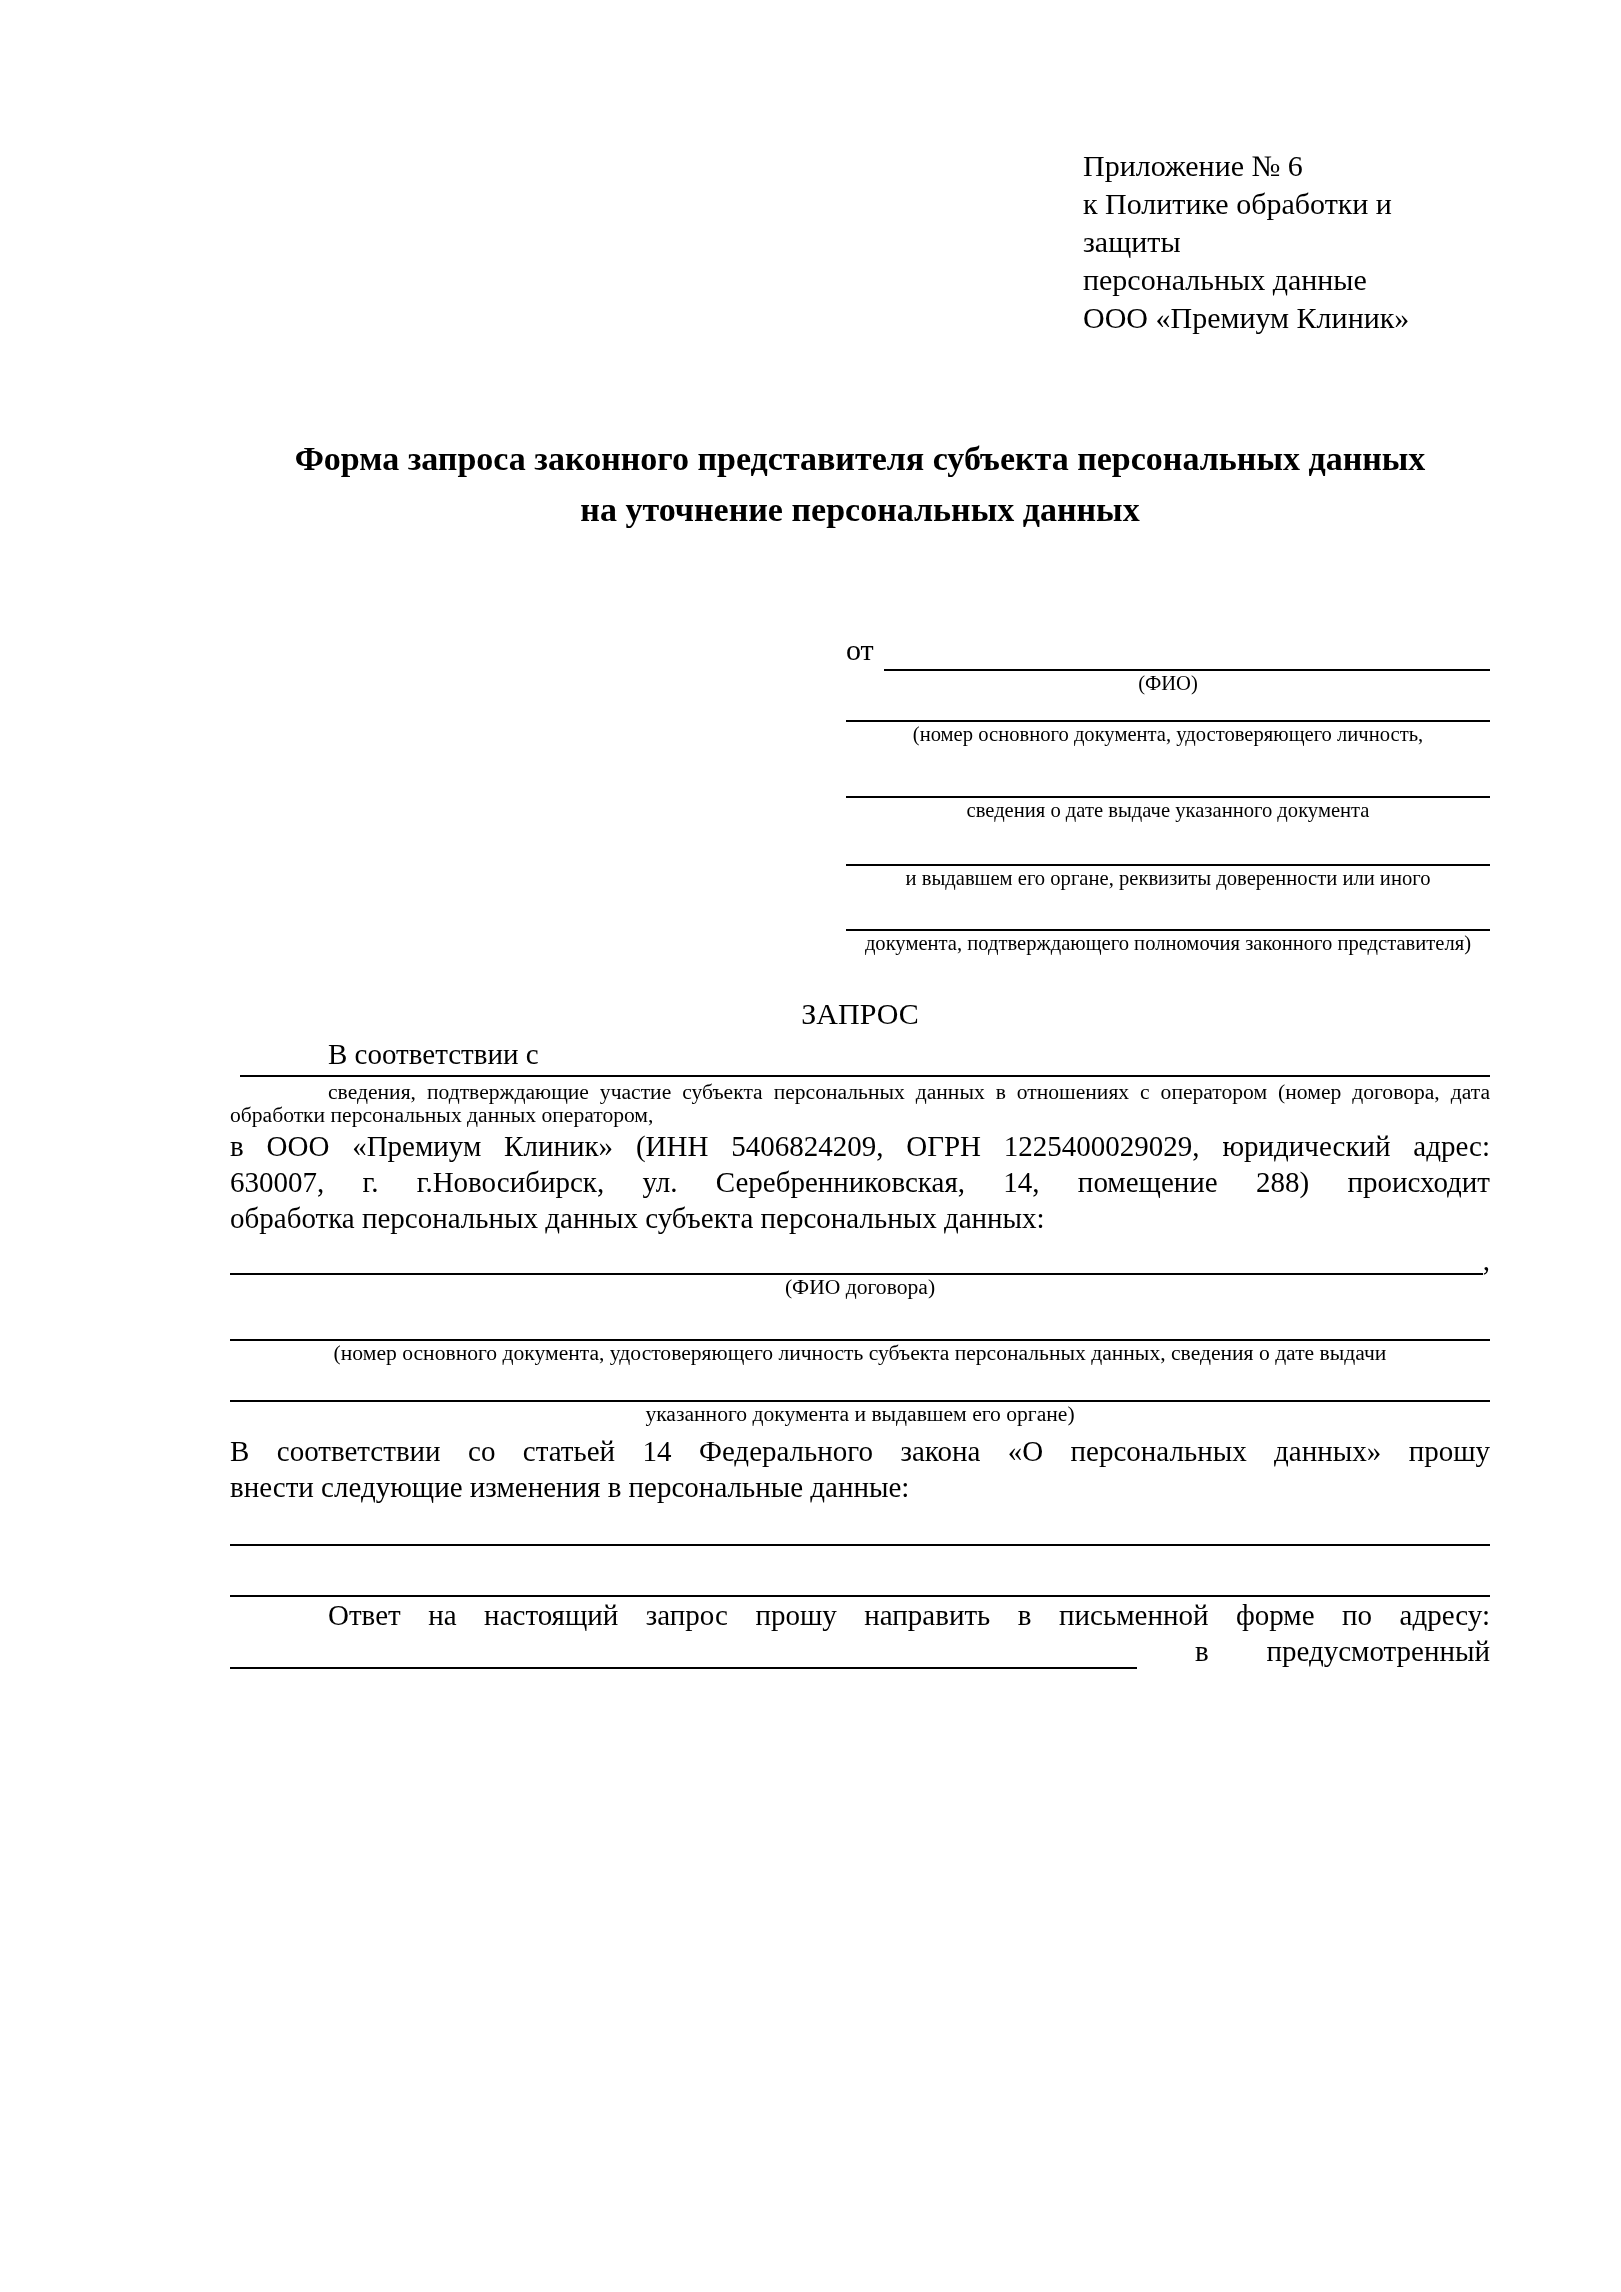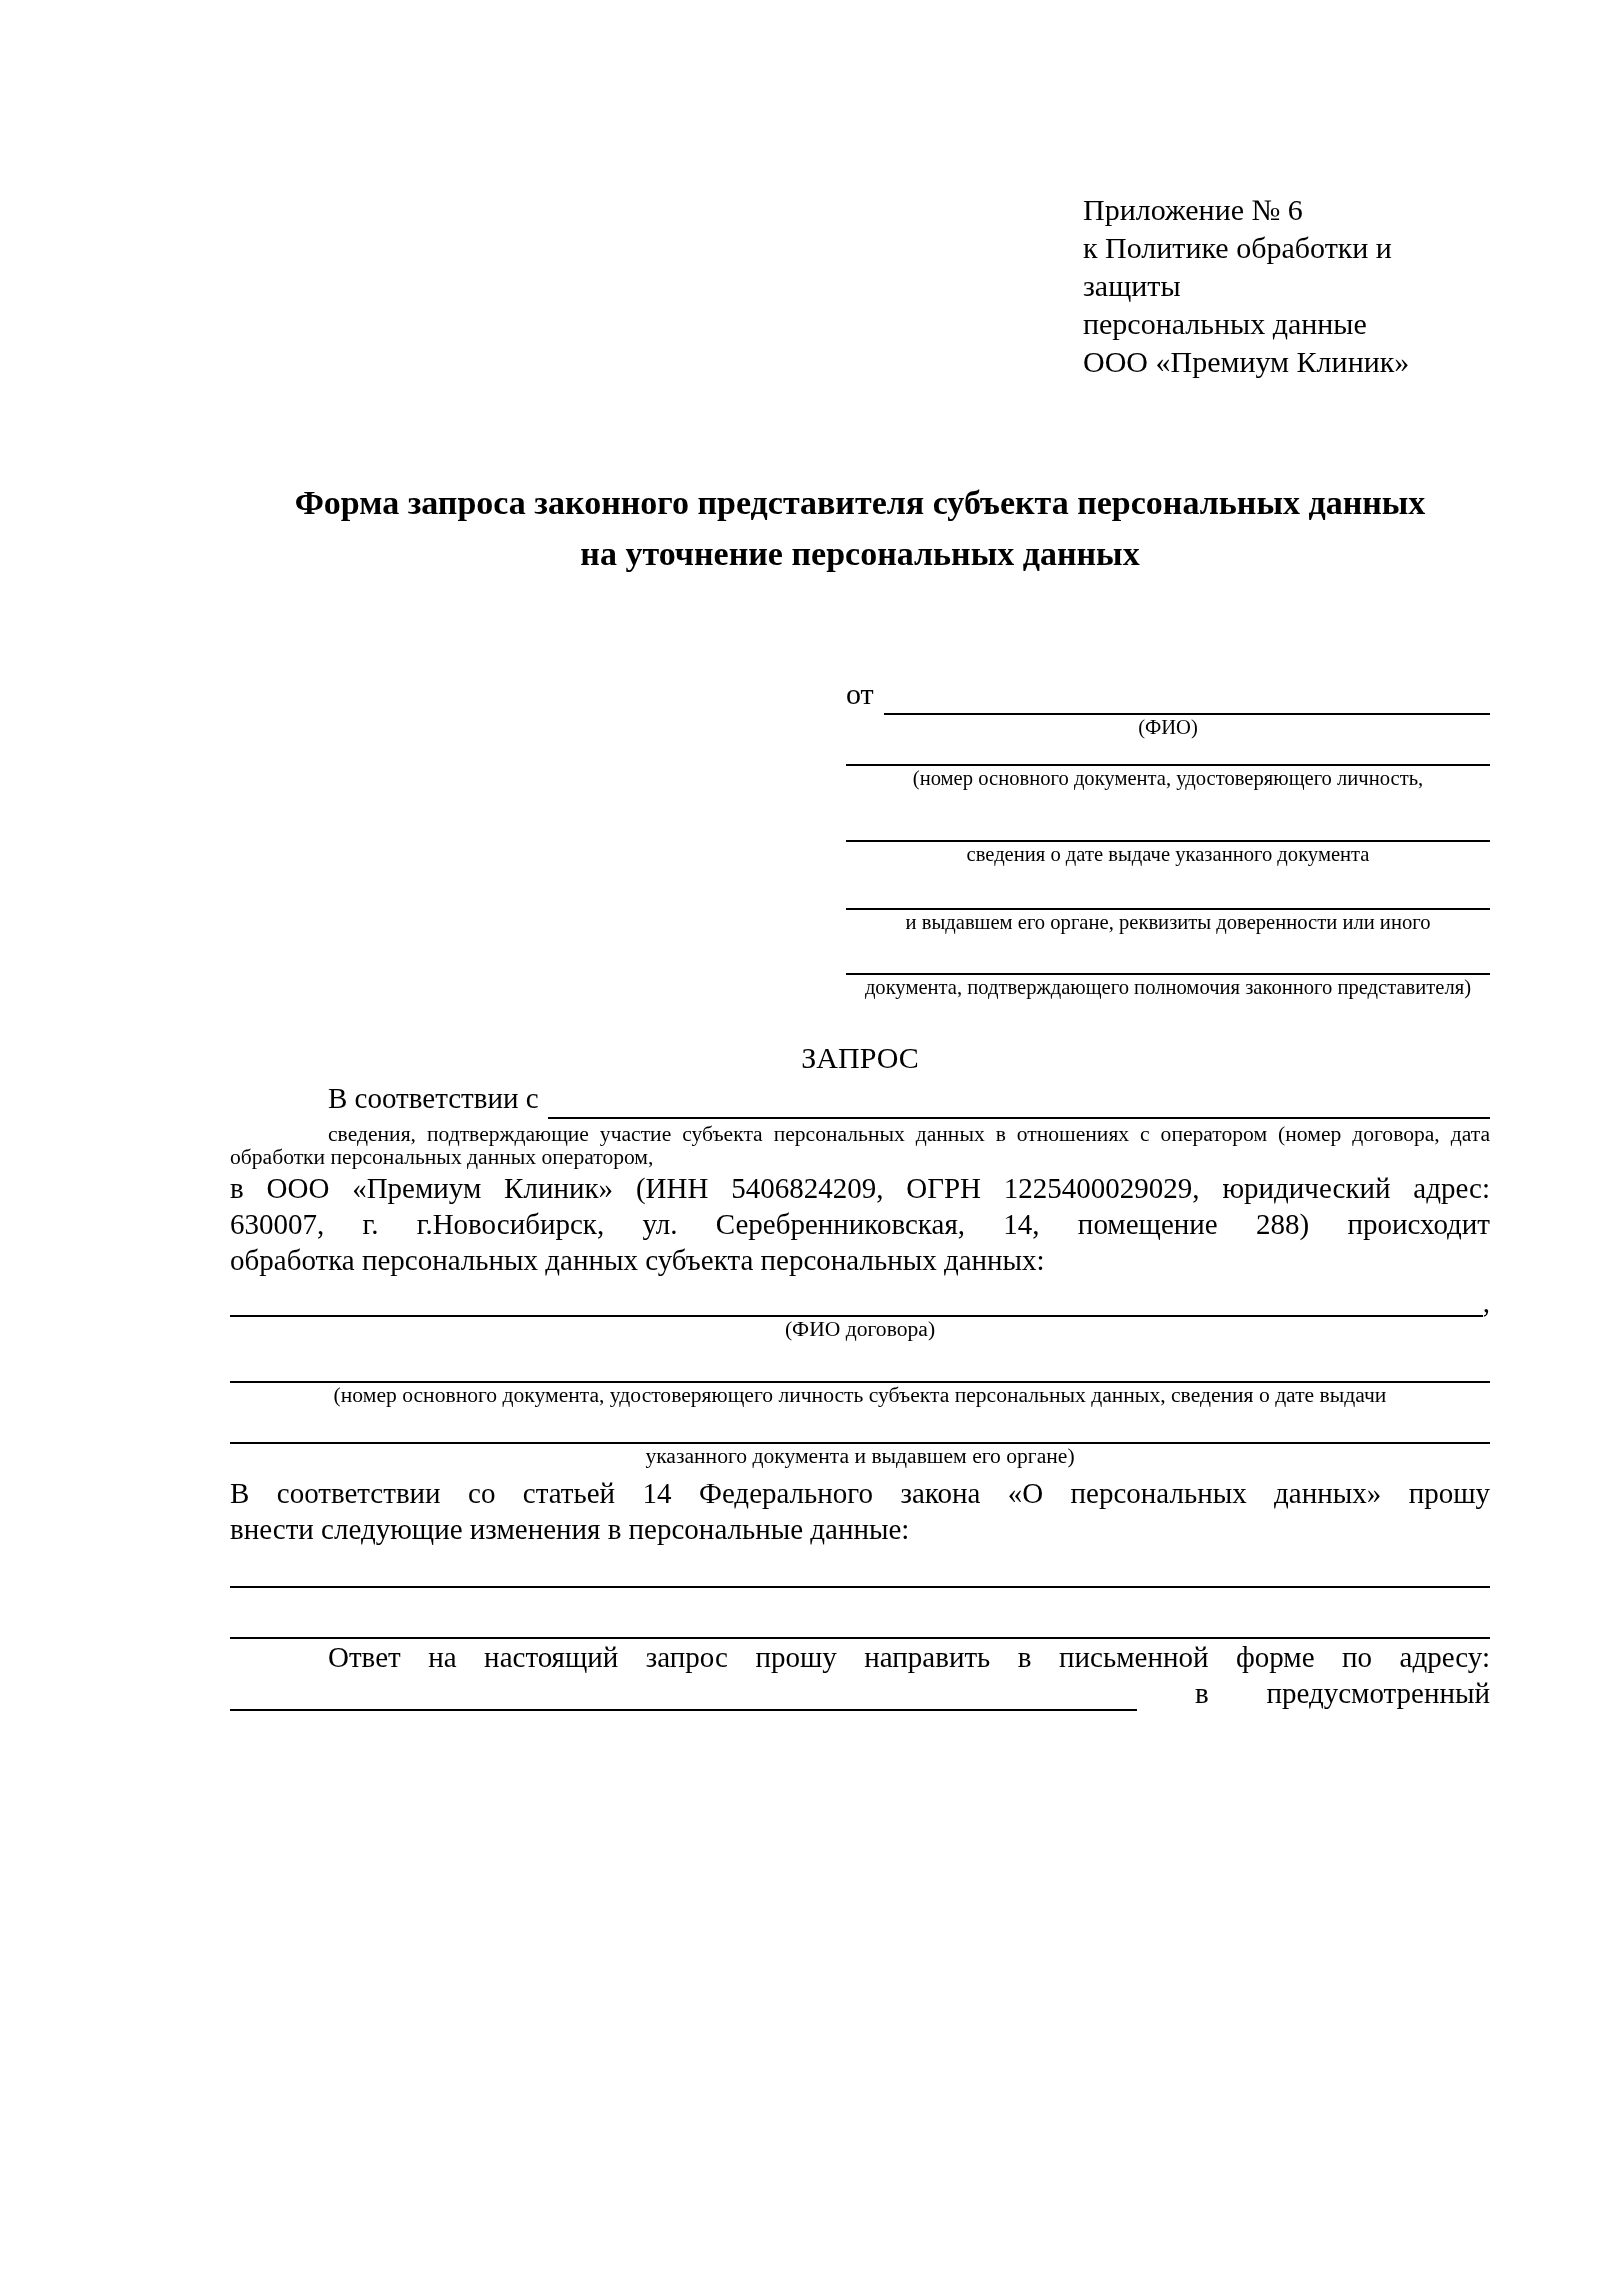--- a/index.html
+++ b/index.html
@@ -5,42 +5,41 @@
   * { margin:0; padding:0; box-sizing:border-box; }
   html,body { background:#ffffff; }
   .page {
     position:relative;
     width:1621px; height:1680px;
     background:#fff; color:#000;
     font-family:"Liberation Serif", serif;
     font-size:29px; line-height:36px;
     padding:147px 131px 0 230px;
     overflow:hidden;
-    margin-top:44px;
   }
   
   .hdr { margin-left:853px; font-size:30px; line-height:38px; }
   
   .title { margin-top:96px; text-align:center; font-weight:bold; font-size:34px; line-height:51px; }
   
   .addressee { margin-left:616px; margin-top:93px; font-size:30px; line-height:43px; }
   .row { display:flex; }
   .fill { flex:1; border-bottom:2.9px solid #000; }
   .fill-gap { margin-left:9.8px; }
   .cap { font-size:20.6px; line-height:25.5px; text-align:center; }
   .blank26 { height:25.5px; border-bottom:2.9px solid #000; }
   .blank51 { height:50px; border-bottom:2.9px solid #000; }
   .blank44 { height:43px; border-bottom:2.9px solid #000; }
   .blank40 { height:39px; border-bottom:2.9px solid #000; }
   .blank42 { height:41px; border-bottom:2.9px solid #000; }
   .blank36 { height:35px; border-bottom:2.9px solid #000; }
   .blank52 { height:51px; border-bottom:2.9px solid #000; }
   
   .zapros { margin-top:37px; text-align:center; font-size:30px; line-height:41px; }
-  .intro { display:flex; line-height:41px; }
+  .intro { display:flex; line-height:41px;flex-direction:column; }
   .intro .pre { margin-left:98px; white-space:nowrap; }
   .tinycap { margin-top:3.9px; font-size:21.6px; line-height:23.5px; }
   .stretch { text-align:justify; text-align-last:justify; }
   .ind { text-indent:98px; }
   .bodypar { font-size:29px; line-height:36px; }
   .fio-row { display:flex; align-items:stretch; margin-top:7.8px; height:31px; font-size:29px; }
   .fio-row .comma { align-self:flex-end; line-height:29px; }
   .capw { font-size:21.6px; line-height:25.5px; text-align:center; }
   .law { margin-top:5.9px; }
   .answer2 { display:flex; justify-content:space-between; align-items:stretch; height:36px; }

